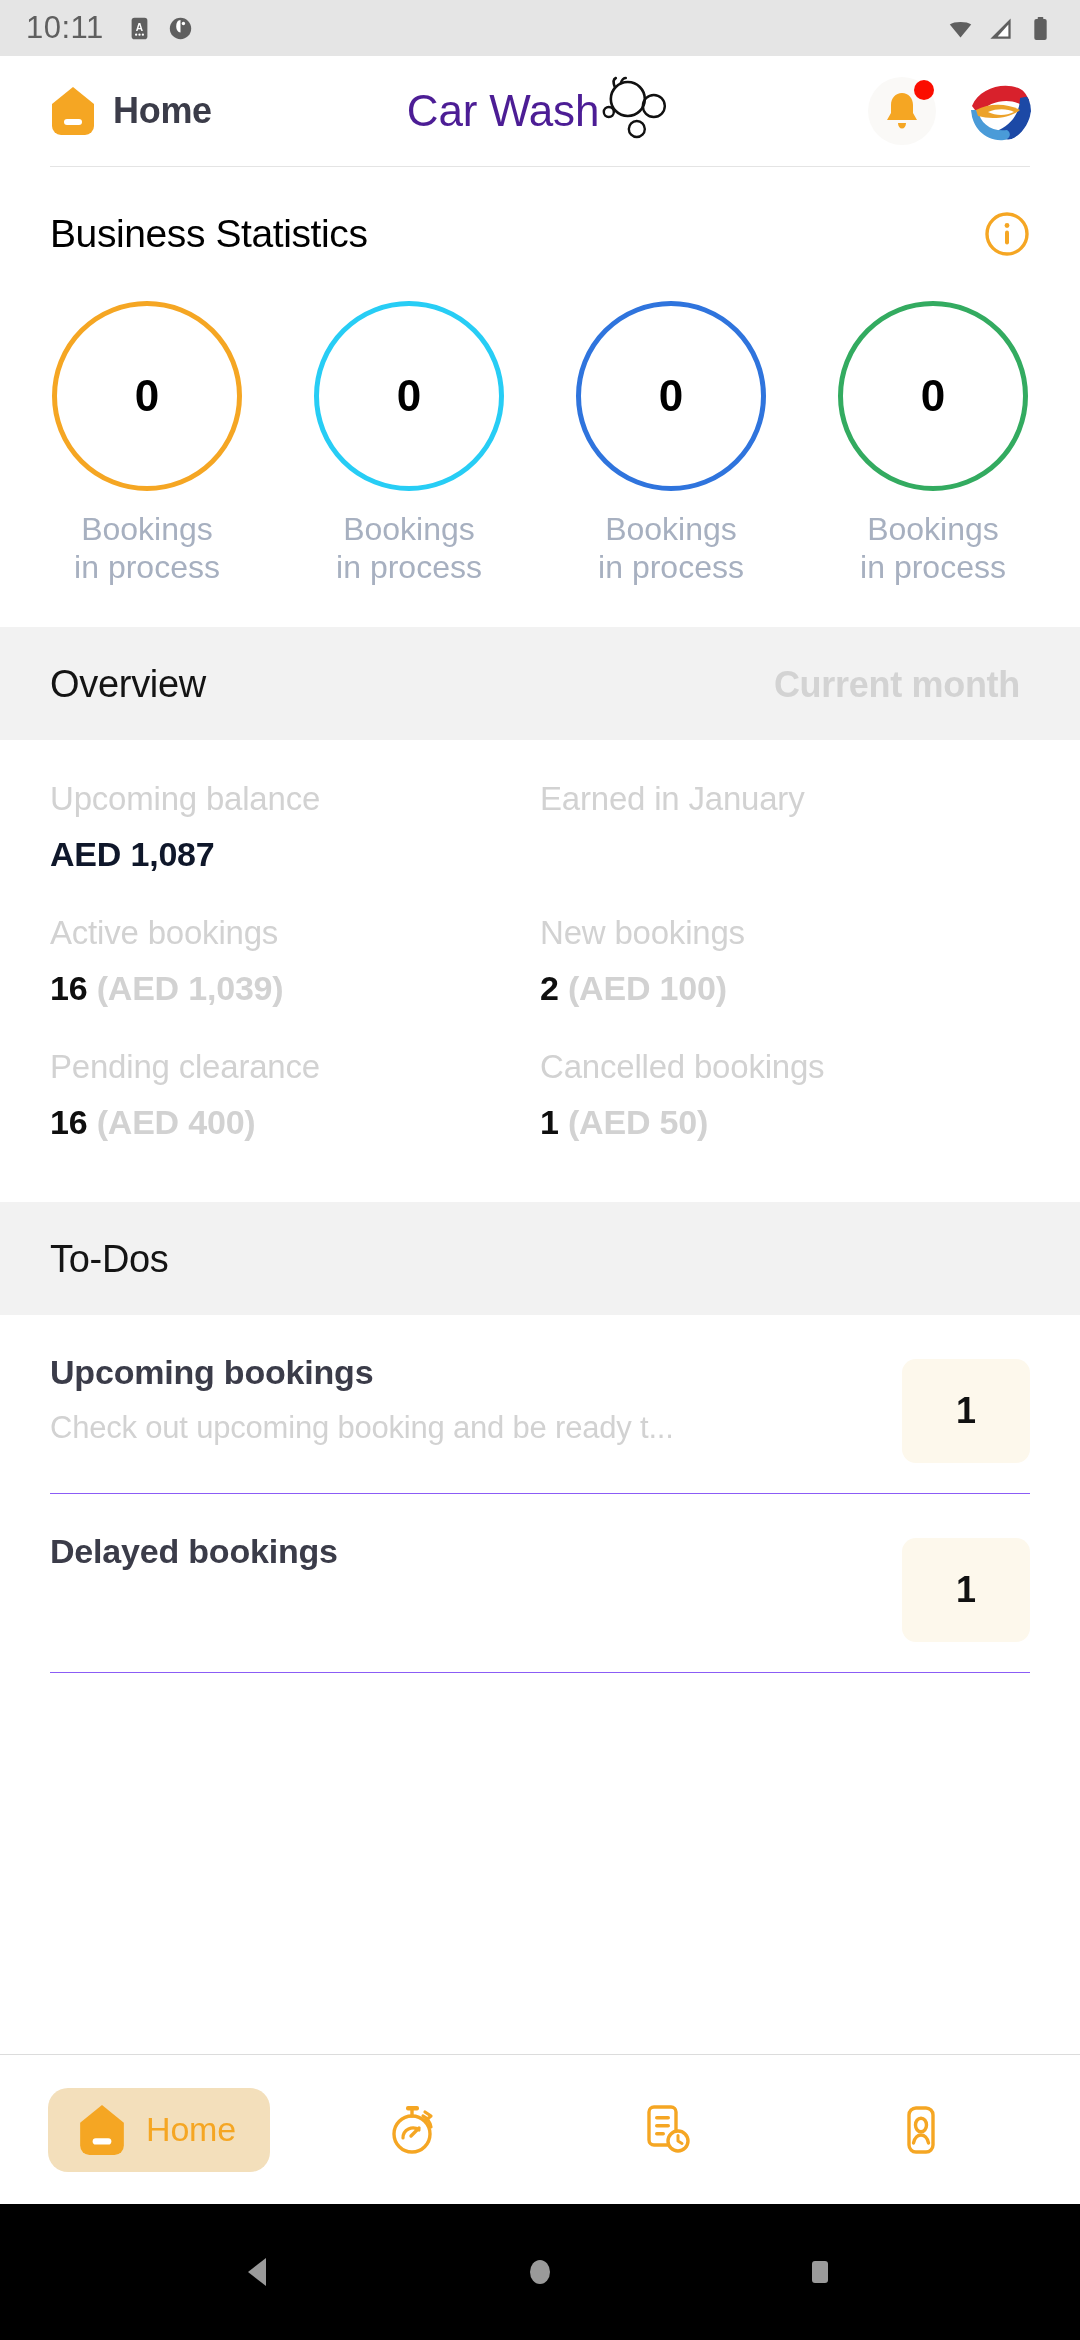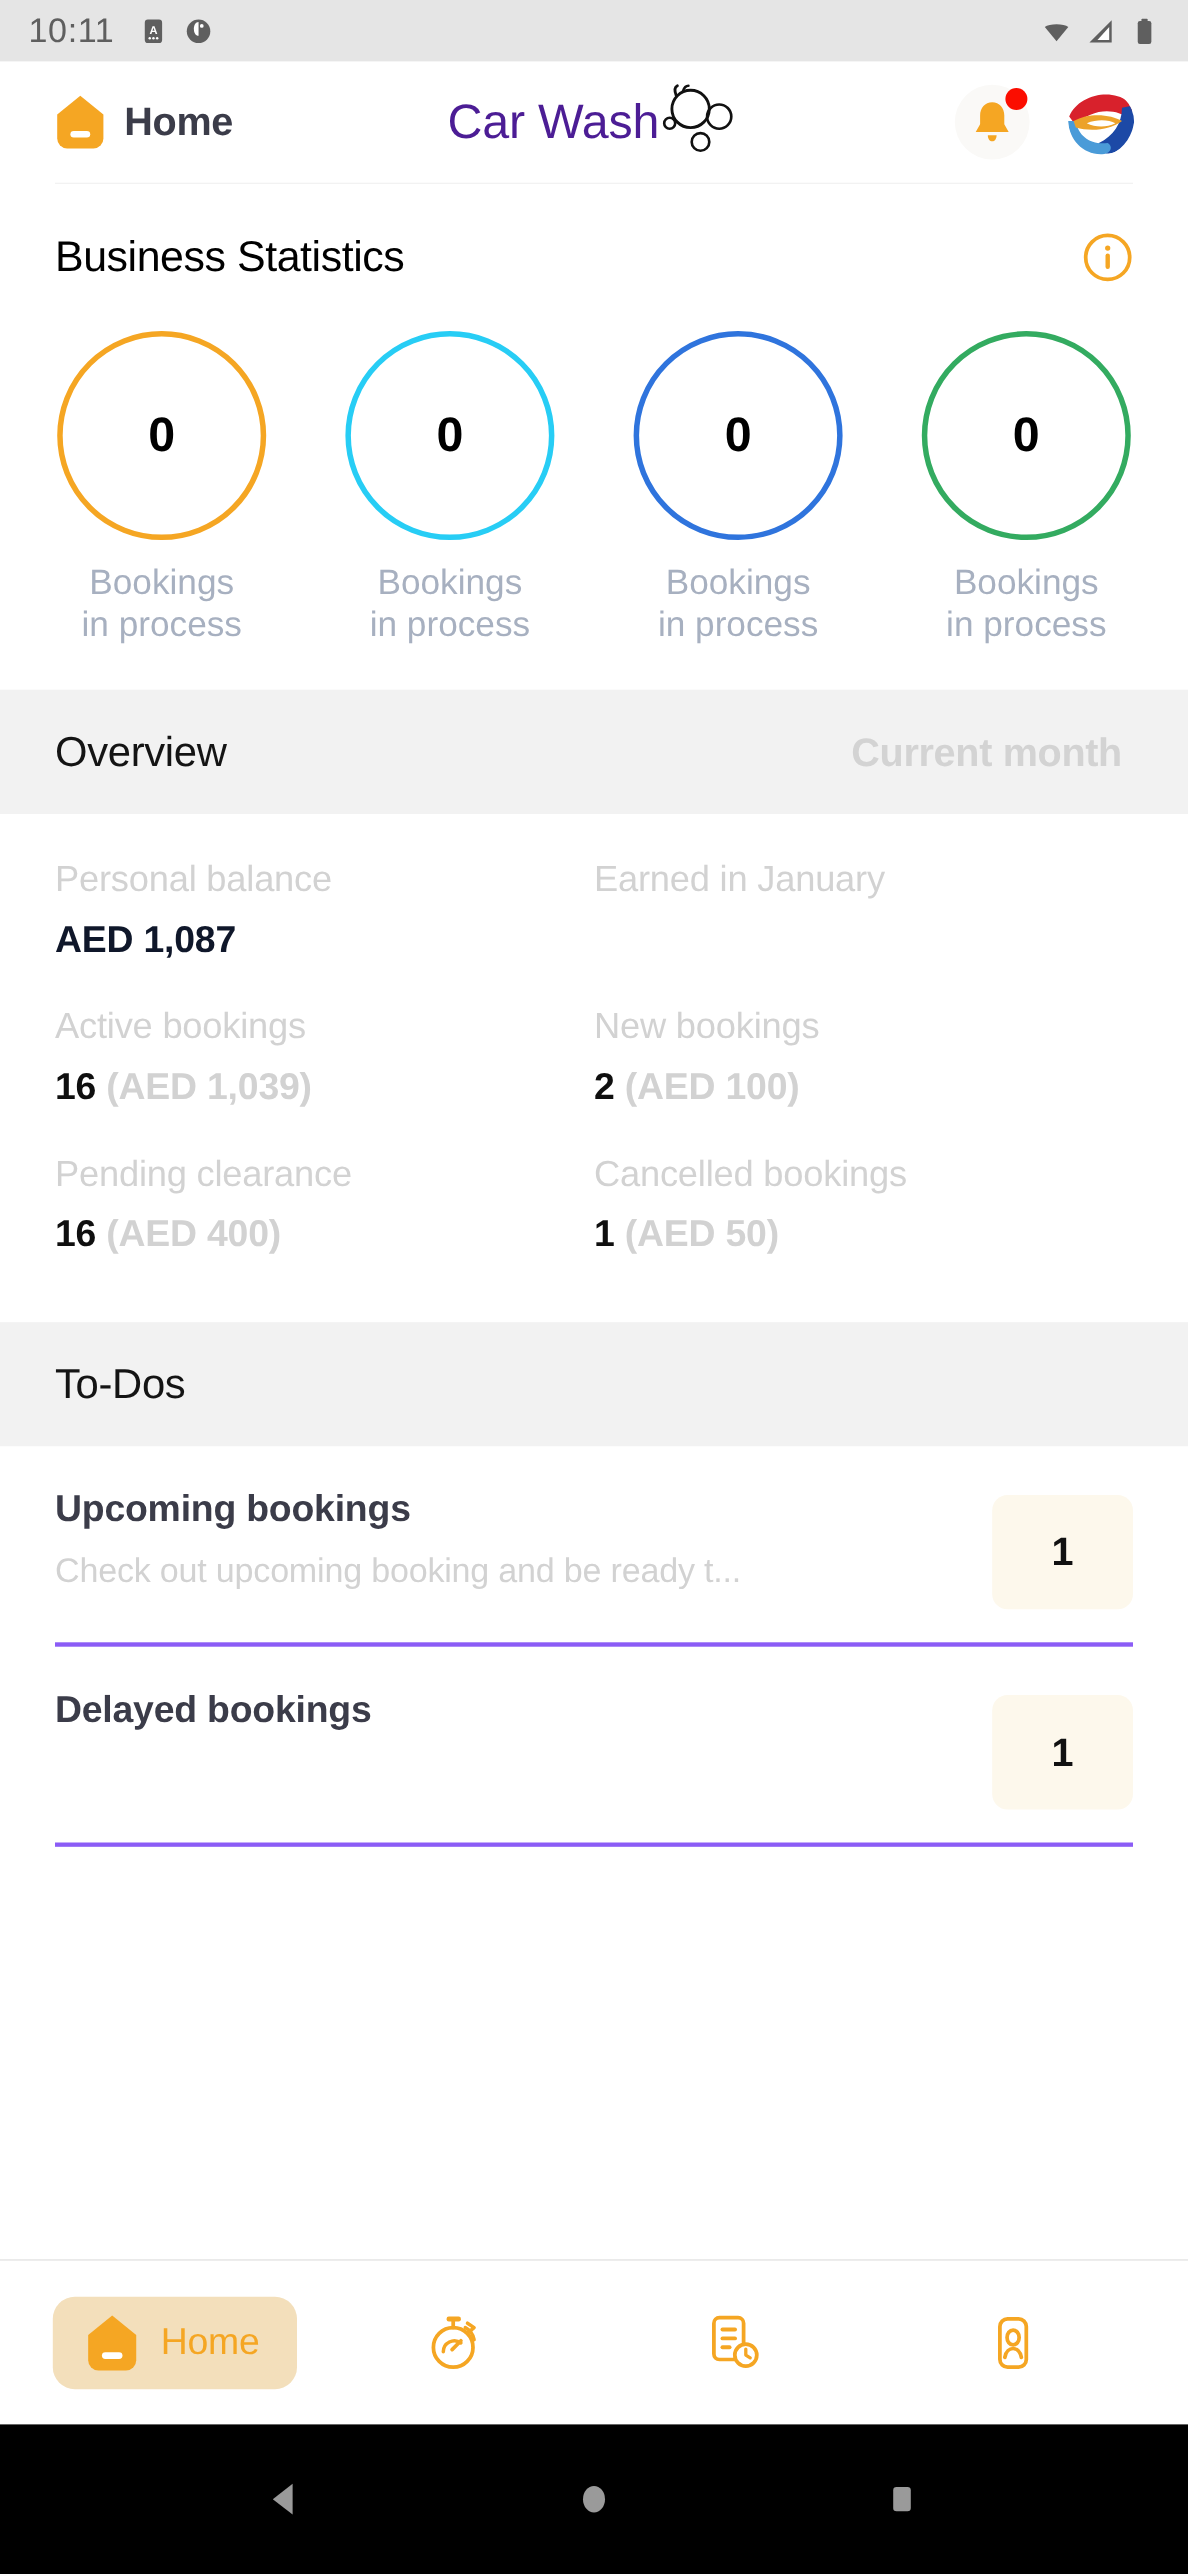--- a/index.html
+++ b/index.html
@@ -100,21 +100,21 @@
   .ov-label { font-size:33px; color:#d2d2d2; letter-spacing:-.2px; }
   .ov-value { margin-top:17px; font-size:34px; font-weight:bold; color:#0f0f0f; letter-spacing:-.2px; }
   .ov-value.accent { color:#0f172a; }
   .ov-sub { color:#d2d2d2; font-weight:bold; }
 
   
   .todo-list { background:#fff; padding:0 50px; }
   .todo-item {
     display:flex; align-items:flex-start;
     padding:38px 0 30px 0;
-    border-bottom:4px solid #8b5cf6;
+    border-bottom:1px solid #8b5cf6;
   }
   .todo-text { flex:1; padding-right:24px; min-width:0; }
   .todo-title { font-size:34px; font-weight:bold; color:#3b3c49; letter-spacing:-.2px; }
   .todo-desc {
     margin-top:18px; font-size:31px; color:#d2d2d2; letter-spacing:-.2px;
     white-space:nowrap; overflow:hidden; text-overflow:ellipsis;
   }
   .todo-badge {
     width:128px; height:104px; border-radius:14px;
     background:#fdf8ec;
@@ -273,21 +273,21 @@
   </div>
 
   <div class="section-bar" style="margin-top:40px;">
     <div class="section-bar-title">Overview</div>
     <div class="section-bar-meta">Current month</div>
   </div>
 
   <div class="overview">
     <div class="ov-row">
       <div class="ov-cell">
-        <div class="ov-label">Personal balance</div>
+        <div class="ov-label">Upcoming balance</div>
         <div class="ov-value accent"><span>AED 1,087</span><span class="ov-sub"></span></div>
       </div>
       <div class="ov-cell">
         <div class="ov-label">Earned in January</div>
       </div>
     </div>
     <div class="ov-row">
       <div class="ov-cell">
         <div class="ov-label">Active bookings</div>
         <div class="ov-value"><span>16</span><span class="ov-sub"> (AED 1,039)</span></div>

